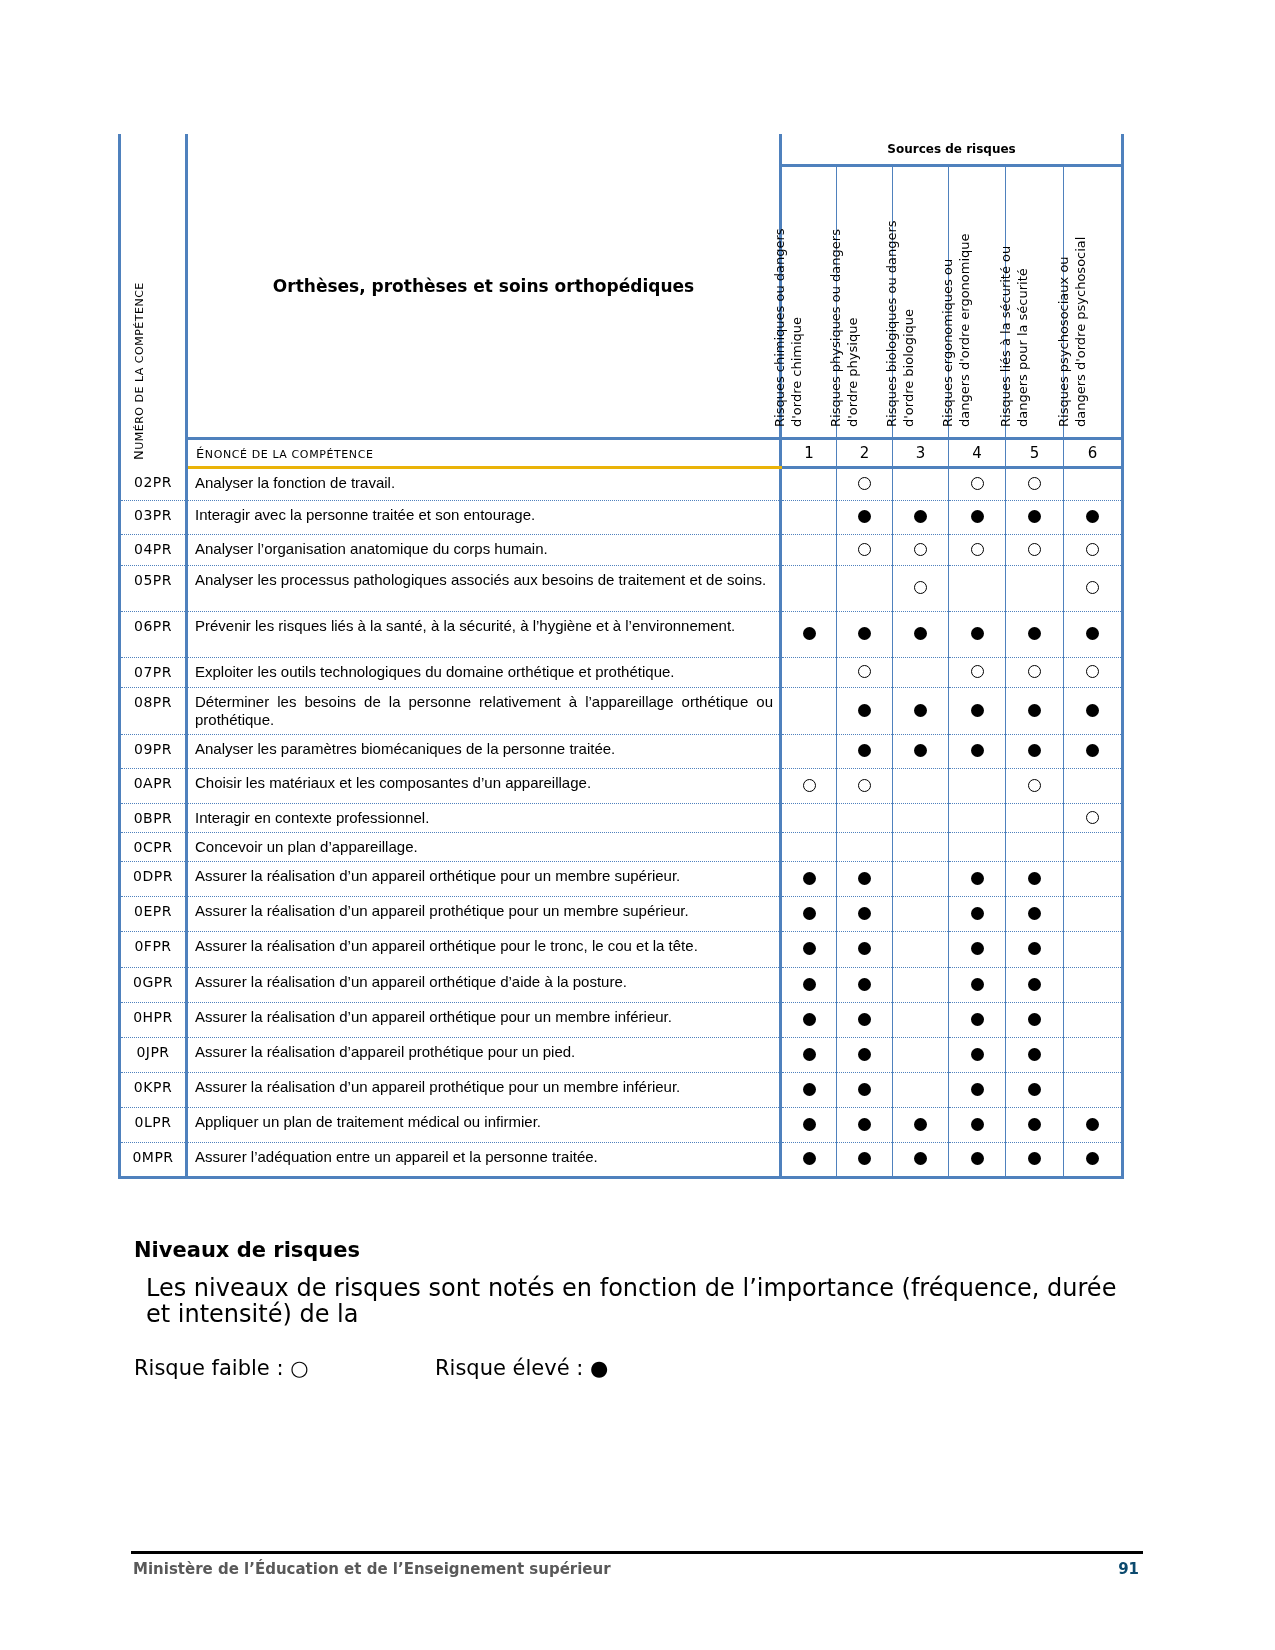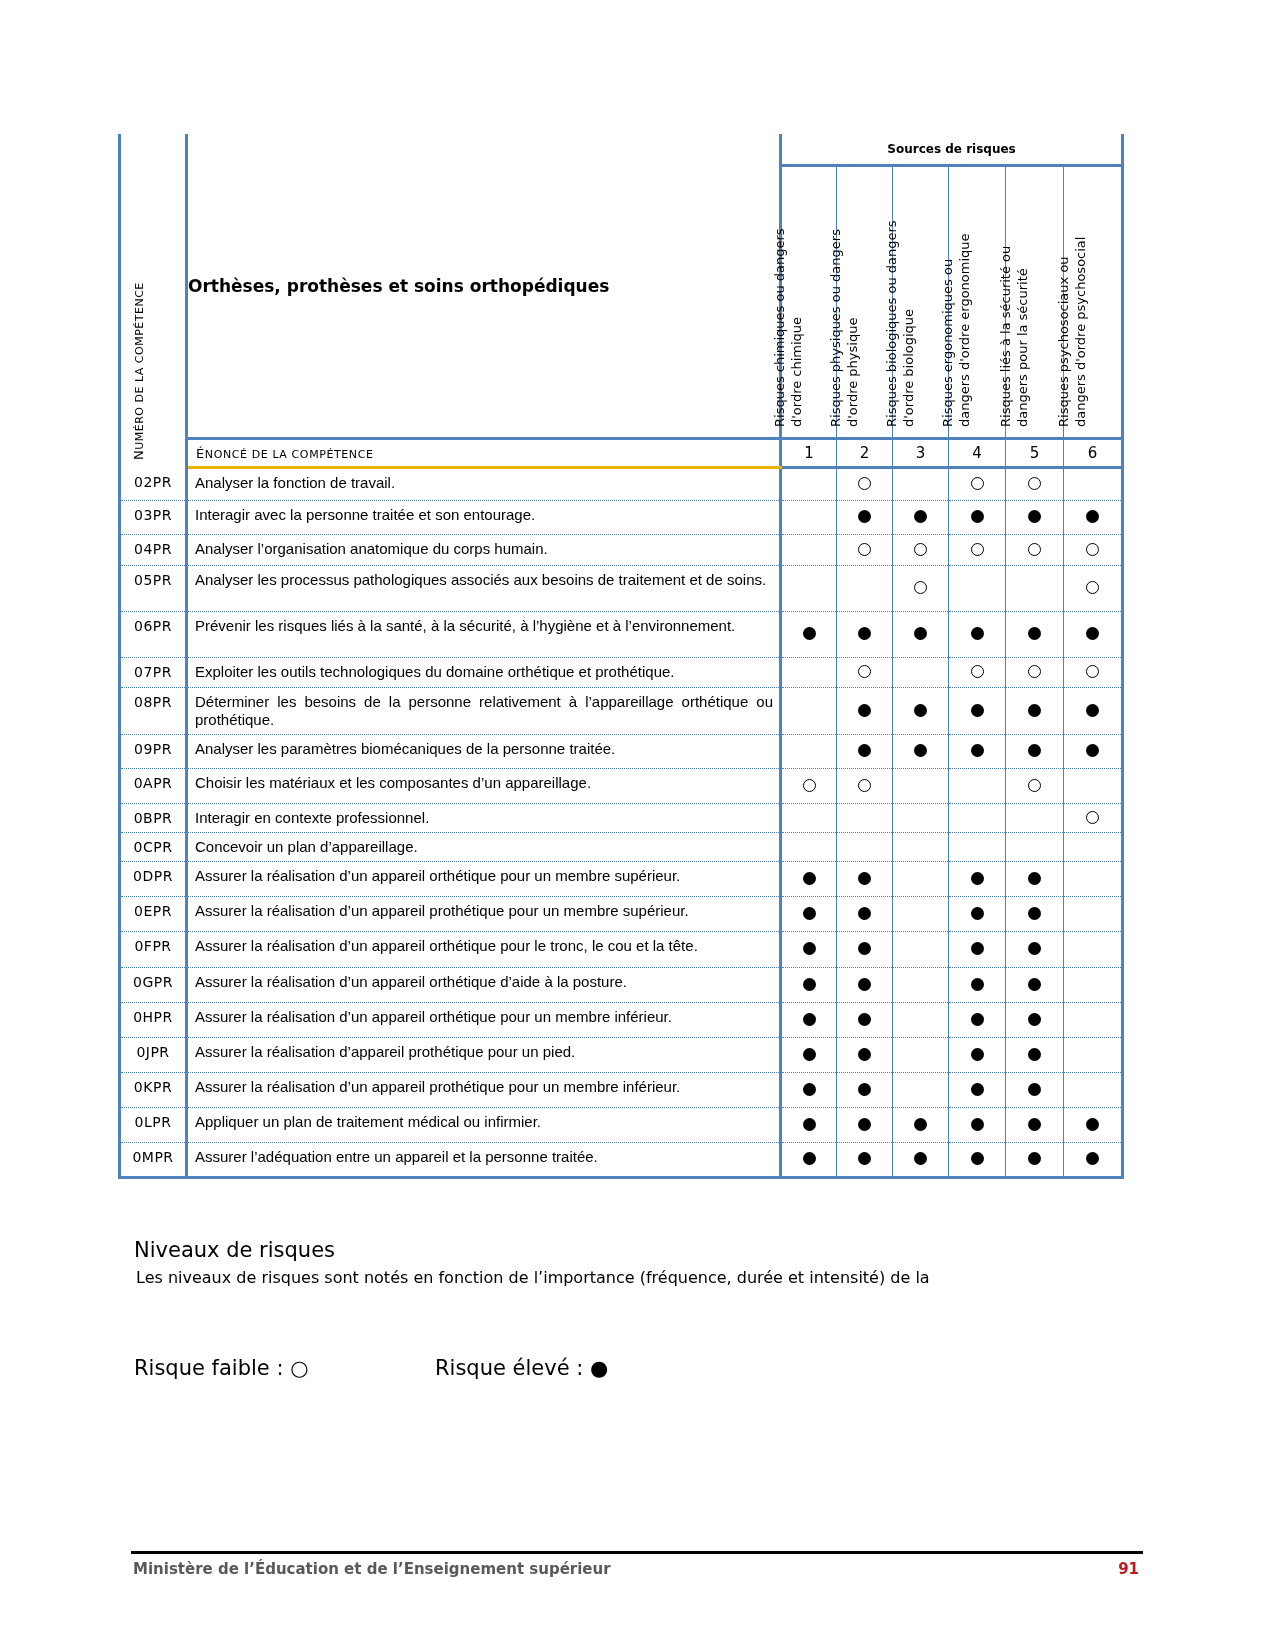--- a/index.html
+++ b/index.html
@@ -7,43 +7,43 @@
   .tbl-wrap { position:absolute; left:118px; top:134px; width:1003px; }
   .title-band { height:43px; background:#4f81bd; color:#fff; font-weight:bold; font-size:17px; letter-spacing:0.5px; display:flex; align-items:center; justify-content:center; }
   table.risk { border-collapse:collapse; width:1003px; table-layout:fixed; }
   table.risk td, table.risk th { padding:0; }
   .bl { border-left:3px solid #4f81bd; }
   .br { border-right:3px solid #4f81bd; }
   .col-thin { border-left:1px solid #4f81bd; }
   .code-head { border-left:3px solid #4f81bd; border-right:3px solid #4f81bd; position:relative; vertical-align:bottom; }
   .code-head .vtext { position:absolute; left:10px; bottom:8px; transform-origin:left bottom; transform:rotate(-90deg) translateY(100%); white-space:nowrap; font-size:11px; letter-spacing:0.5px; }
   .code-head .vtext .big { font-size:13px; }
-  .program { text-align:left; font-weight:bold; font-size:17px; border-bottom:3px solid #4f81bd; }
+  .program { text-align:center; font-weight:bold; font-size:17px; border-bottom:3px solid #4f81bd; }
   .sources-head { text-align:center; font-weight:bold; font-size:12px; height:30px; border-left:3px solid #4f81bd; border-right:3px solid #4f81bd; border-bottom:3px solid #4f81bd; }
   .crit { height:270px; position:relative; border-bottom:3px solid #4f81bd; }
   .crit .v { position:absolute; left:50%; bottom:10px; transform-origin:left bottom; transform:rotate(-90deg); white-space:nowrap; font-size:13px; line-height:17px; width:250px; margin-left:-4px; }
   .crit .v span { display:block; }
   .enonce { font-size:11px; letter-spacing:0.6px; padding-left:8px !important; height:26px; border-bottom:3px solid #eab308; }
   .enonce .big { font-size:13px; }
   .numcell { text-align:center; font-size:15px; border-bottom:3px solid #4f81bd; }
   .row td { border-bottom:1px dotted #4f81bd; }
   .row:last-child td { border-bottom:3px solid #4f81bd;margin-top:28px; }
   .code { text-align:center; font-size:14px; letter-spacing:0.5px; vertical-align:top; padding-top:6px !important; }
   .stmt { font-family:"Liberation Sans", sans-serif; font-size:15px; line-height:18px; padding:5px 6px 5px 7px !important; text-align:justify; vertical-align:top; }
   .dot { text-align:center; vertical-align:middle; }
   .dot .m { display:inline-block; width:13px; height:13px; border-radius:50%; box-sizing:border-box; }
   .dot .m.high { background:#000; }
   .dot .m.low { border:1.5px solid #000; background:#fff; }
   .niveaux { position:absolute; left:134px; top:1237px; width:1010px; }
-  .niveaux h3 { margin:0; font-size:21px; font-weight:normal; line-height:26px; }
-  .niveaux p { margin:2px; font-size:16px; line-height:26px; }
+  .niveaux h3 { margin:0; font-size:21px; font-weight:bold; line-height:26px; }
+  .niveaux p { margin:12px; font-size:24px; line-height:26px; }
   .legend { position:absolute; top:1356px; font-size:21px; }
   .footer-rule { position:absolute; left:131px; top:1551px; width:1012px; height:3px; background:#000; }
   .footer-left { position:absolute; left:133px; top:1560px; font-size:15px; font-weight:bold; color:#595959; }
-  .footer-right { position:absolute; right:136px; top:1560px; font-size:15px; font-weight:bold; color:#b91c1c; }
+  .footer-right { position:absolute; right:136px; top:1560px; font-size:15px; font-weight:bold; color:#0c4a6e; }
 </style>
 </head>
 <body>
 
 <div class="tbl-wrap">
   <table class="risk">
     <colgroup>
       <col style="width:67px">
         <col style="width:594px">
       <col style="width:56px">

